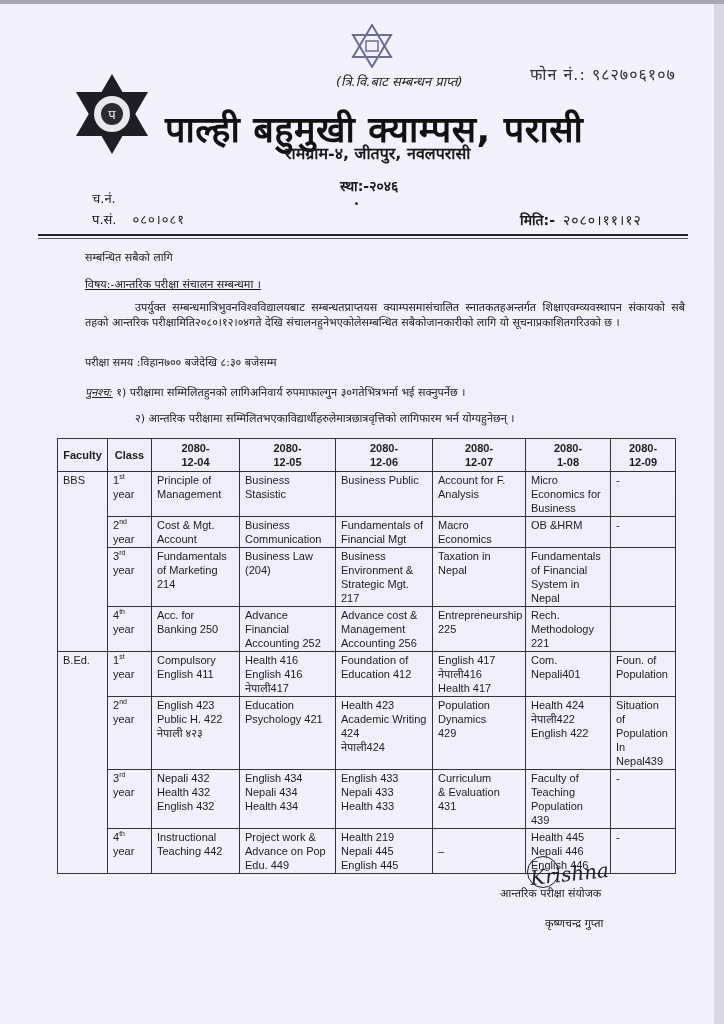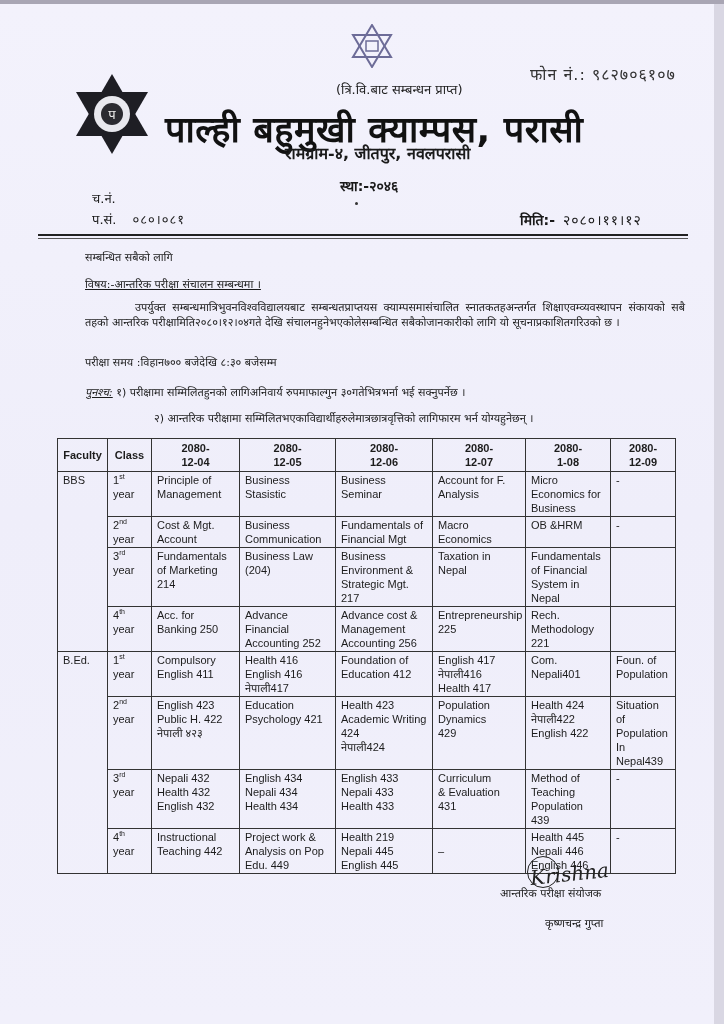--- a/index.html
+++ b/index.html
@@ -15,40 +15,40 @@
     background: linear-gradient(180deg, #f3f2fc 0%, #efeefa 50%, #f1f0fb 100%);
     border-top: 4px solid #a9a6b4;
     box-sizing: border-box;
   }
   .edge-right { position: absolute; right: 0; top: 0; width: 10px; height: 1024px; background: #d9d7e3; }
   .abs { position: absolute; }
   .logo { left: 70px; top: 68px; width: 84px; height: 84px; }
   .seal { left: 330px; top: 20px; width: 80px; height: 120px; }
   .seal-star { position: absolute; left: 20px; top: 0; width: 44px; height: 44px; }
   .phone { left: 530px; top: 59px; font-size: 16px; color: #333; letter-spacing: 1px; }
-  .affil { left: 336px; top: 76px; font-size: 13px; color: #222; }
+  .affil { left: 336px; top: 68px; font-size: 13px; color: #222; font-style: italic; }
   .title { left: 165px; top: 100px; font-size: 36px; font-weight: bold; font-family: "DejaVu Sans", sans-serif; color: #111; letter-spacing: 0.5px; }
   .address { left: 285px; top: 138px; font-size: 16px; font-weight: bold; }
   .estd { left: 340px; top: 172px; font-size: 14px; font-weight: bold; }
   .chn { left: 92px; top: 185px; font-size: 13px; }
   .ps { left: 92px; top: 206px; font-size: 13px; }
   .ps .val { margin-left: 16px; letter-spacing: 1px; }
   .date { left: 520px; top: 206px; font-size: 14px; font-weight: bold; }
   .date .val { margin-left: 8px; font-weight: normal; letter-spacing: 1px; }
   .rule1 { left: 38px; top: 230px; width: 650px; height: 0; border-top: 2px solid #222; }
   .rule2 { left: 38px; top: 234px; width: 650px; height: 0; border-top: 1px solid #555; }
   .dot { left: 355px; top: 198px; width: 3px; height: 3px; background: #333; border-radius: 50%; }
   .to { left: 85px; top: 245px; font-size: 11px; }
   .subject { left: 85px; top: 272px; font-size: 11px; text-decoration: underline; }
   .para { left: 85px; top: 296px; width: 600px; font-size: 11px; line-height: 15px; text-align: justify; }
   .para .indent { display: inline-block; width: 50px; }
   .time { left: 85px; top: 350px; font-size: 11px; }
   .note1 { left: 85px; top: 380px; font-size: 11px; }
   .note1 .ps-label { font-weight: normal; text-decoration: underline; font-style: italic; }
-  .note2 { left: 135px; top: 406px; font-size: 11px; margin-left: 19px; }
+  .note2 { left: 135px; top: 406px; font-size: 11px; }
 
   table.sched {
     position: absolute; left: 57px; top: 434px; width: 618px;
     border-collapse: collapse; font-family: "Liberation Sans", sans-serif; font-size: 11px; color: #1c1c1c;
     table-layout: fixed;
   }
   table.sched th, table.sched td {
     border: 1px solid #333; vertical-align: top; padding: 1px 5px; line-height: 14px; text-align: left;
   }
   table.sched th { font-weight: bold; text-align: center; vertical-align: middle; padding: 2px 3px; }
@@ -169,21 +169,21 @@
           <td><span>1</span><sup>st</sup><span class="cell-line">year</span></td>
           <td>
             <span class="cell-line">Principle of</span>
             <span class="cell-line">Management</span>
           </td>
           <td>
             <span class="cell-line">Business</span>
             <span class="cell-line">Stasistic</span>
           </td>
           <td>
-            <span class="cell-line">Business Seminar</span>
+            <span class="cell-line">Business Public</span>
           </td>
           <td>
             <span class="cell-line">Account for F.</span>
             <span class="cell-line">Analysis</span>
           </td>
           <td>
             <span class="cell-line">Micro</span>
             <span class="cell-line">Economics for</span>
             <span class="cell-line">Business</span>
           </td>
@@ -356,39 +356,39 @@
           <td>
             <span class="cell-line">English 433</span>
             <span class="cell-line">Nepali 433</span>
             <span class="cell-line">Health 433</span>
           </td>
           <td>
             <span class="cell-line">Curriculum</span>
             <span class="cell-line">&amp; Evaluation 431</span>
           </td>
           <td>
-            <span class="cell-line">Method of</span>
+            <span class="cell-line">Faculty of</span>
             <span class="cell-line">Teaching</span>
             <span class="cell-line">Population</span>
             <span class="cell-line">439</span>
           </td>
           <td>
             <span class="cell-line">-</span>
           </td>
         </tr>
         <tr>
           <td class="fac" style="border-bottom: 1px solid rgb(51, 51, 51);"></td>
           <td><span>4</span><sup>th</sup><span class="cell-line">year</span></td>
           <td>
             <span class="cell-line">Instructional</span>
             <span class="cell-line">Teaching 442</span>
           </td>
           <td>
             <span class="cell-line">Project work &amp;</span>
-            <span class="cell-line">Analysis on Pop</span>
+            <span class="cell-line">Advance on Pop</span>
             <span class="cell-line">Edu. 449</span>
           </td>
           <td>
             <span class="cell-line">Health 219</span>
             <span class="cell-line">Nepali 445</span>
             <span class="cell-line">English 445</span>
           </td>
           <td>
             <span class="cell-line">&nbsp;</span>
             <span class="cell-line">–</span>

